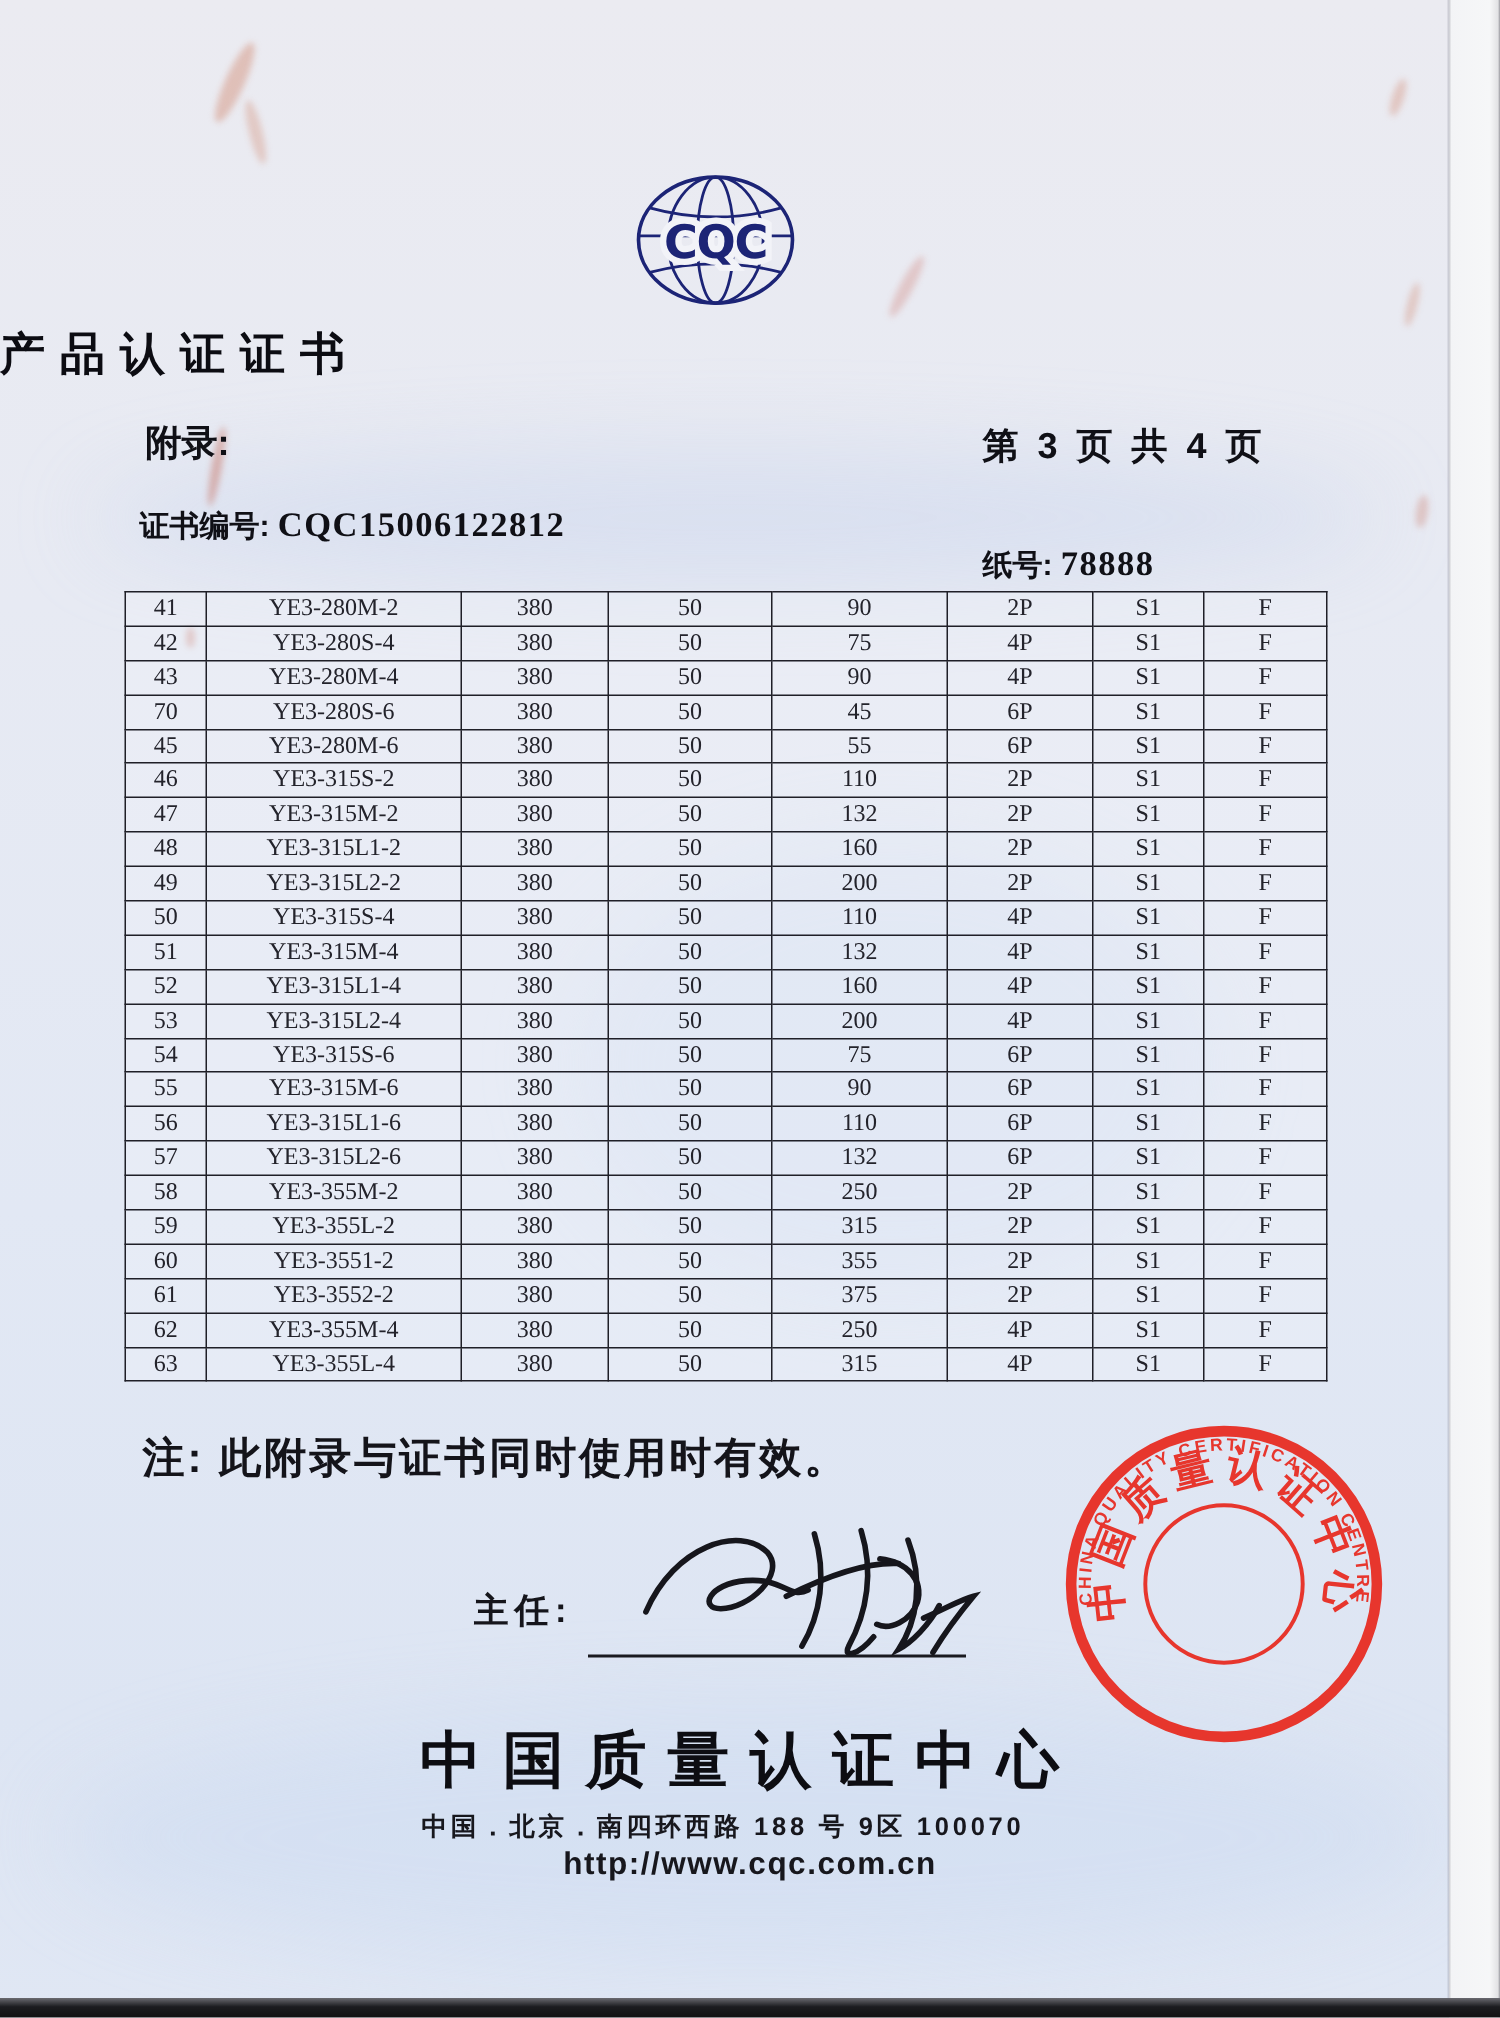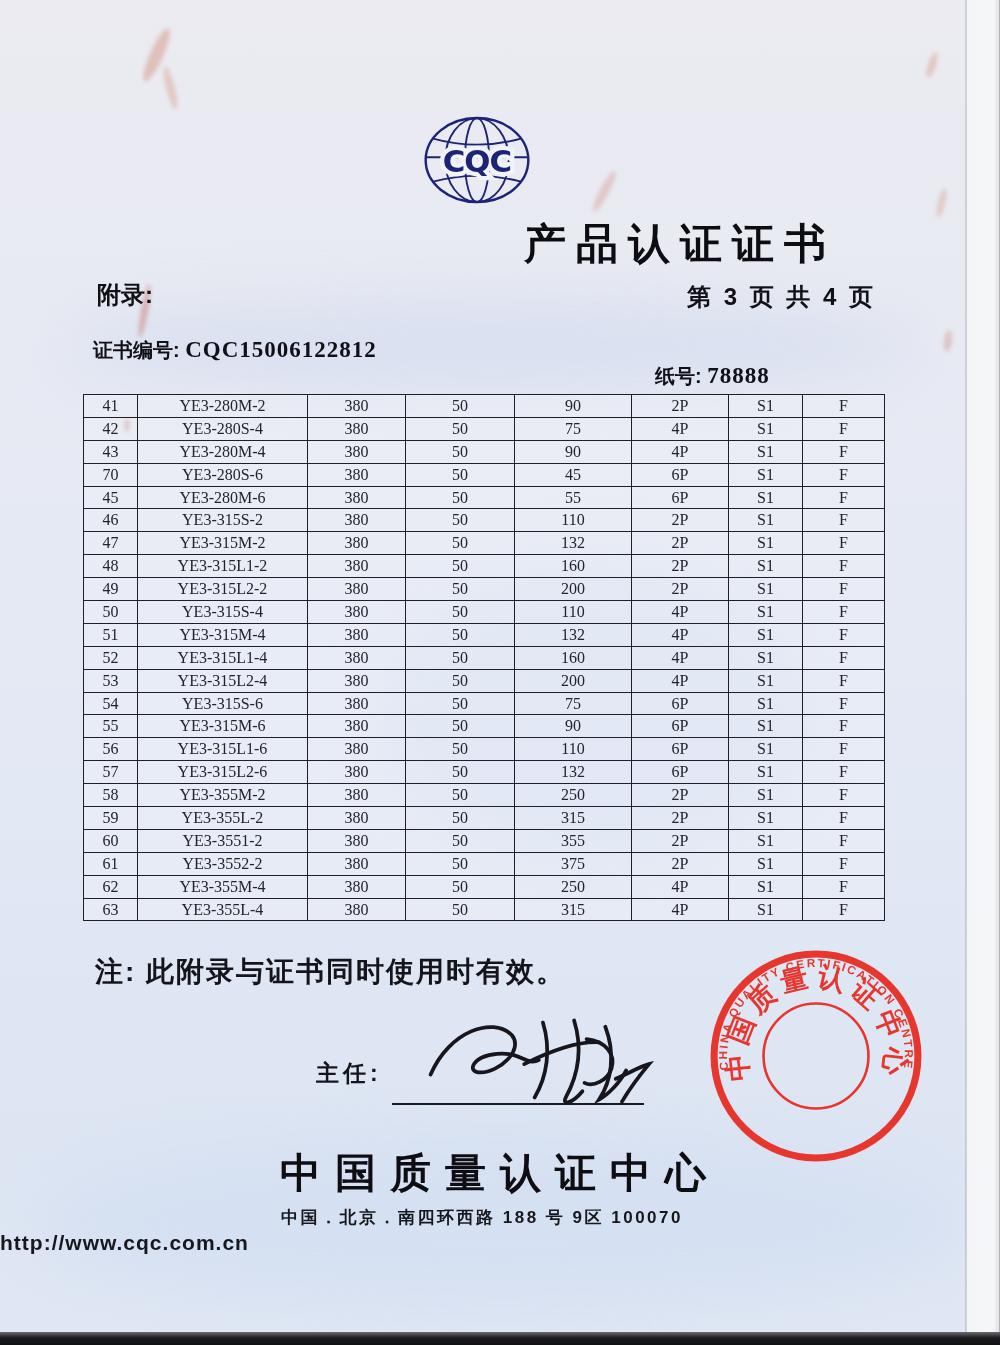--- a/index.html
+++ b/index.html
@@ -12,25 +12,25 @@
   .scan-strip-right{position:absolute;right:0;top:0;width:34px;height:1345px;
     background:linear-gradient(90deg,#f3f4f6 0%,#f6f7f8 80%,#e2e2e4 96%,#9a9aa0 100%);}
   .scan-edge-line{position:absolute;right:33px;top:0;width:2px;height:1345px;background:rgba(150,150,160,.35);}
   .scan-band-bottom{position:absolute;left:0;bottom:0;width:1000px;height:13px;
     background:linear-gradient(180deg,#6a6a70 0%,#1c1c20 45%,#111 100%);}
   .wash{position:absolute;border-radius:50%;filter:blur(28px);pointer-events:none;}
   .stain{position:absolute;border-radius:50%;filter:blur(2px);pointer-events:none;}
   
   .cqc-logo{position:absolute;left:421px;top:113px;width:112px;height:96px;}
   
-  .doc-title{position:absolute;left:0;top:216px;width:836px;text-align:right;
-    font-size:42px;font-weight:bold;letter-spacing:10px;color:#0c0c12;}
+  .doc-title{position:absolute;left:0;top:216px;width:836px;text-align:left;
+    font-size:30px;font-weight:bold;letter-spacing:10px;color:#0c0c12;}
   .hdr{position:absolute;font-weight:bold;font-size:24px;color:#101016;}
   #appendix{left:97px;top:279px;}
-  #pageinfo{left:655px;top:281px;letter-spacing:3px;margin-left:32px;}
+  #pageinfo{left:655px;top:281px;letter-spacing:3px;}
   #certline{left:93px;top:337px;font-size:20px;}
   #paperline{left:655px;top:339px;font-size:20px;margin-top:24px;}
   .serifnum{font-family:"Liberation Serif","DejaVu Serif",serif;font-size:23px;letter-spacing:1px;}
   
   .spec-table{position:absolute;left:83px;top:394px;border-collapse:collapse;table-layout:fixed;width:801px;
     font-family:"Liberation Serif","DejaVu Serif",serif;font-size:16px;color:#23232b;}
   .spec-table td{border:1.6px solid #1f1f27;text-align:center;height:21.9px;padding:0;overflow:hidden;
     background:rgba(240,243,250,.35);}
   .spec-table col.c1{width:54px}.spec-table col.c2{width:170px}.spec-table col.c3{width:98px}
   .spec-table col.c4{width:109px}.spec-table col.c5{width:117px}.spec-table col.c6{width:97px}
@@ -44,21 +44,21 @@
   
   .stamp{position:absolute;left:705px;top:945px;width:222px;height:222px;opacity:.93;}
   .stamp-eng{font-size:11.6px;font-weight:bold;letter-spacing:2.1px;fill:#e8291f;
     font-family:"Liberation Sans","DejaVu Sans",sans-serif;}
   .stamp-cn{font-size:27px;font-weight:bold;letter-spacing:6px;fill:#e8291f;}
   
   .org-name{position:absolute;left:0;top:1146px;width:1000px;text-align:center;
     font-size:41px;font-weight:bold;letter-spacing:14px;color:#0d0d12;}
   .address{position:absolute;left:0;top:1206px;width:964px;text-align:center;
     font-size:17px;font-weight:bold;letter-spacing:2.5px;color:#17171d;}
-  .site-url{position:absolute;left:0;top:1231px;width:1000px;text-align:left;
+  .site-url{position:absolute;left:0;top:1231px;width:1000px;text-align:center;
     font-size:21px;font-weight:bold;letter-spacing:1px;color:#17171d;}
 </style>
 </head>
 <body>
 
 <div id="page">
 
   <div class="wash" style="left:60px;top:300px;width:860px;height:90px;background:rgba(186,203,235,.30);"></div>
   <div class="wash" style="left:380px;top:560px;width:430px;height:300px;background:rgba(197,212,240,.28);"></div>
   <div class="wash" style="left:40px;top:1140px;width:920px;height:170px;background:rgba(198,214,242,.35);"></div>

